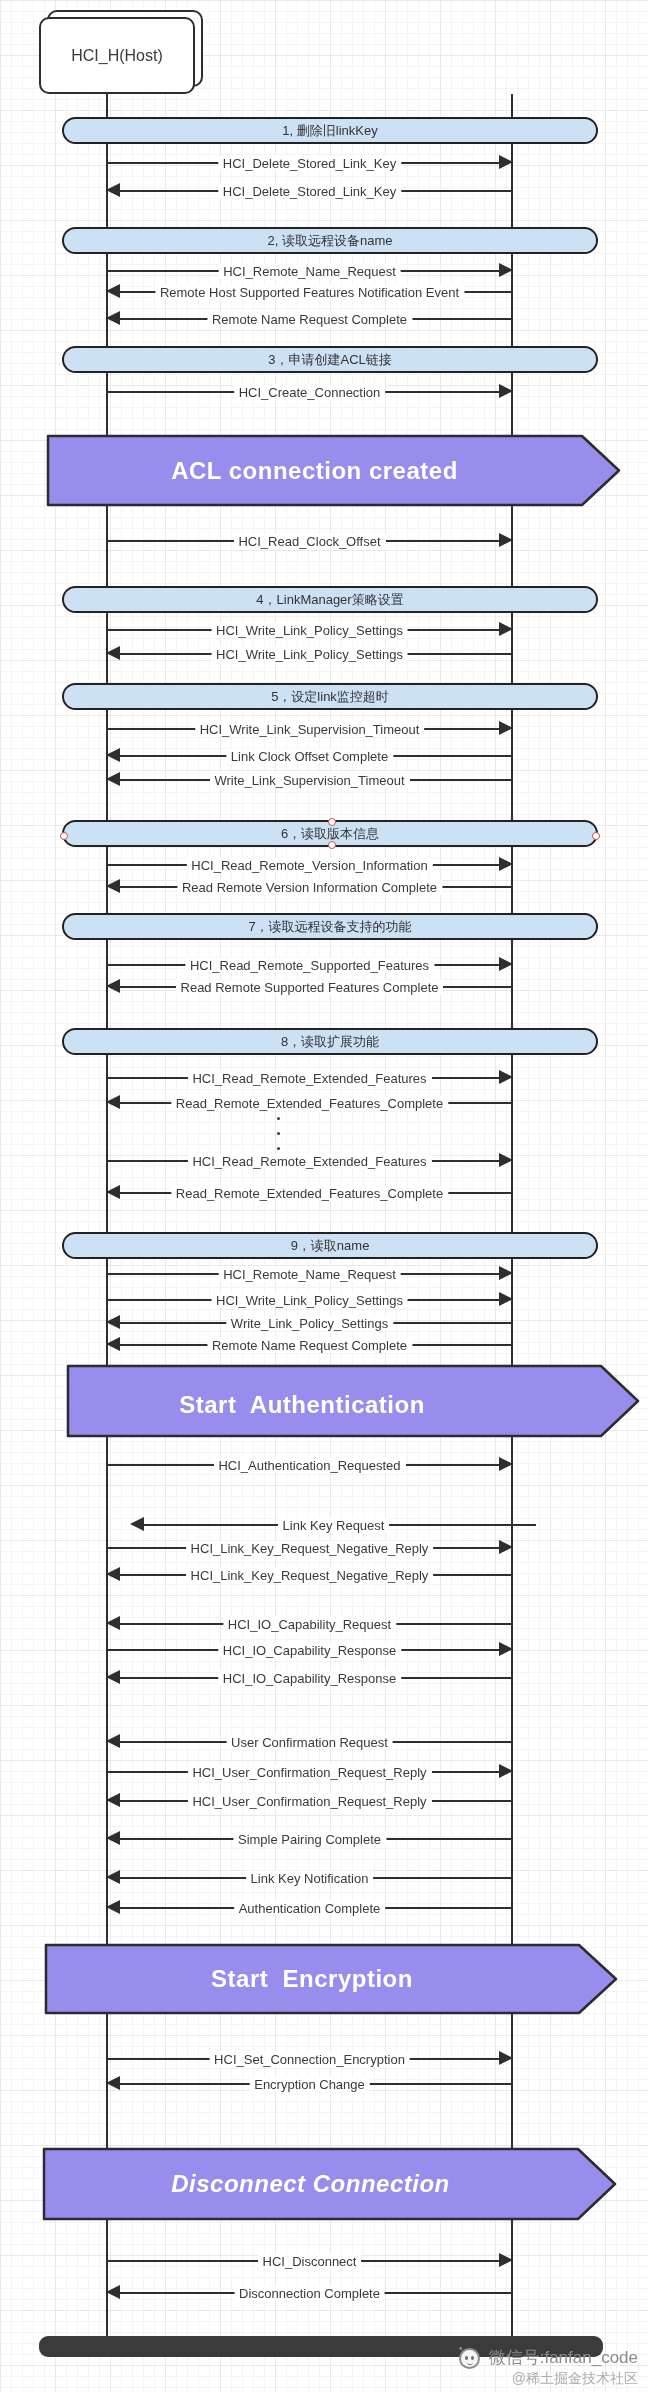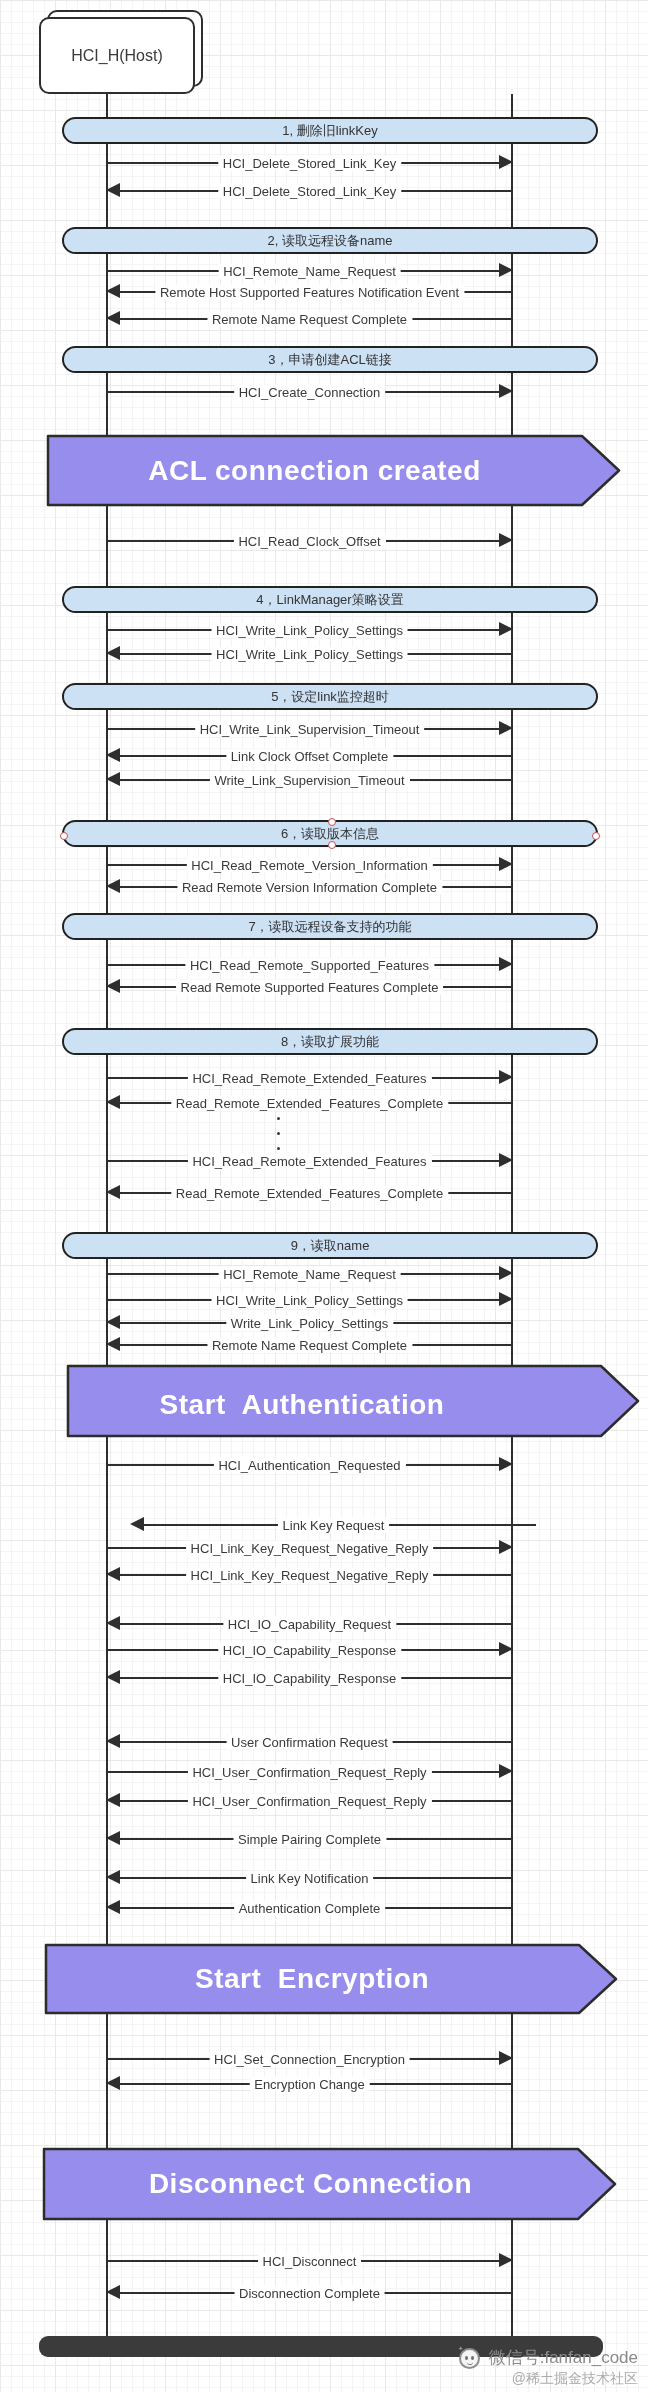--- a/index.html
+++ b/index.html
@@ -40,21 +40,21 @@
     border-top:7px solid transparent;border-bottom:7px solid transparent;}
   .msg.r .head{right:-1px;border-left:14px solid #2e2e2e;}
   .msg.l .head{left:-1px;border-right:14px solid #2e2e2e;}
   .msg .lbl{position:absolute;left:50%;top:10px;transform:translate(-50%,-50%);
     background:#fff;padding:0 5px;font-size:13px;color:#3a3a3a;white-space:nowrap;}
   
   .banner{position:absolute;}
   .banner svg{display:block;overflow:visible;}
   .banner .txt{position:absolute;left:0;top:0;height:100%;
     display:flex;align-items:center;justify-content:center;
-    color:#fff;font-weight:bold;font-size:28px;white-space:pre;letter-spacing:.5px;}
+    color:#fff;font-weight:bold;font-size:24px;white-space:pre;letter-spacing:.5px;}
   
   .dots{position:absolute;display:flex;flex-direction:column;align-items:center;gap:12px;}
   .dots i{width:3px;height:3px;background:#3a3a3a;border-radius:50%;}
   
   .bottombar{position:absolute;left:39px;top:2336px;width:564px;height:21px;
     background:#3b3b3b;border-radius:9px;}
   
   .watermark{position:absolute;right:10px;top:2348px;z-index:30;
     display:flex;flex-direction:column;align-items:flex-end;line-height:1.2;}
   .wm-row{display:flex;align-items:center;gap:9px;}
@@ -311,21 +311,21 @@
       </div>
       <div class="msg l" style="top: 2074px;">
         <span class="line"></span>
         <span class="head"></span>
         <span class="lbl">Encryption Change</span>
       </div>
       <div class="banner" style="left: 43px; top: 2148px; width: 573px; height: 72px;">
         <svg width="573" height="72">
           <polygon points="1,1 535,1 572,36 535,71 1,71" fill="#968dec" stroke="#2c2c2c" stroke-width="2.5" stroke-linejoin="round"></polygon>
         </svg>
-        <div class="txt" style="width: 535px;">Disconnect Connection</div>
+        <div class="txt" style="width: 535px; font-style: italic;">Disconnect Connection</div>
       </div>
       <div class="msg r" style="top: 2251px;">
         <span class="line"></span>
         <span class="head"></span>
         <span class="lbl">HCI_Disconnect</span>
       </div>
       <div class="msg l" style="top: 2283px;">
         <span class="line"></span>
         <span class="head"></span>
         <span class="lbl">Disconnection Complete</span>

